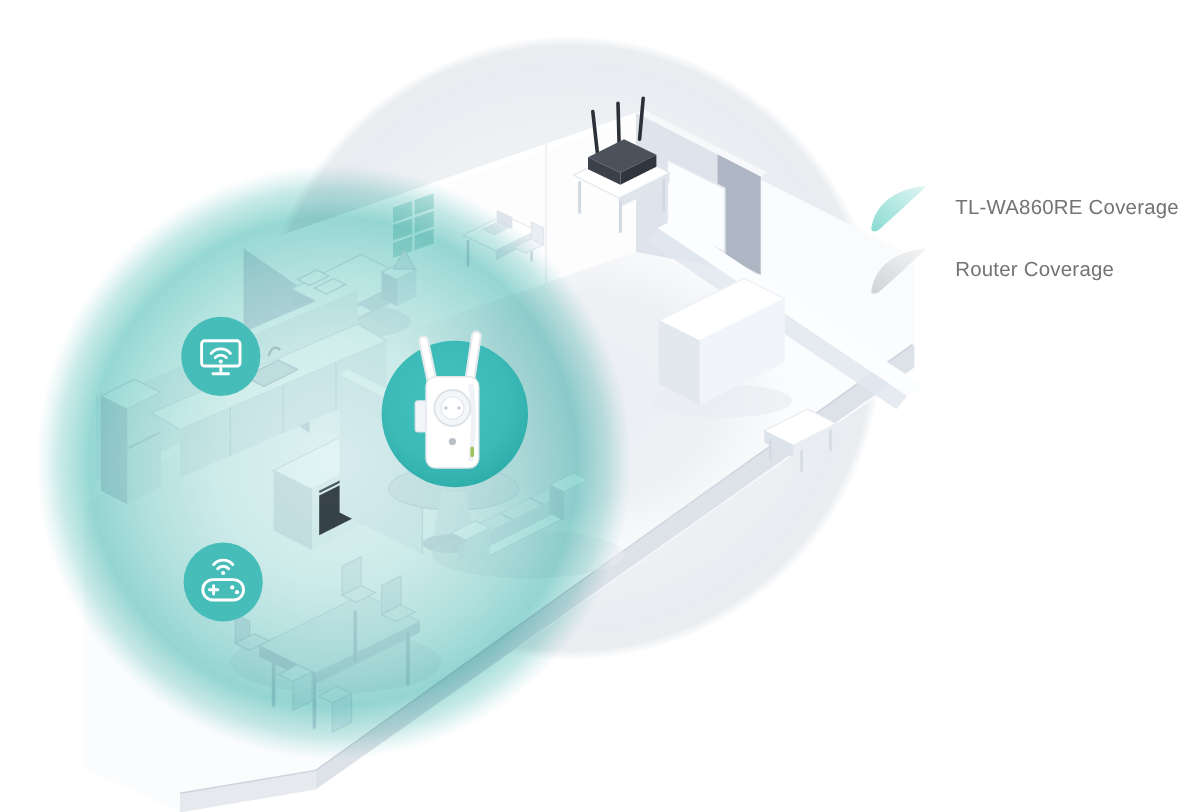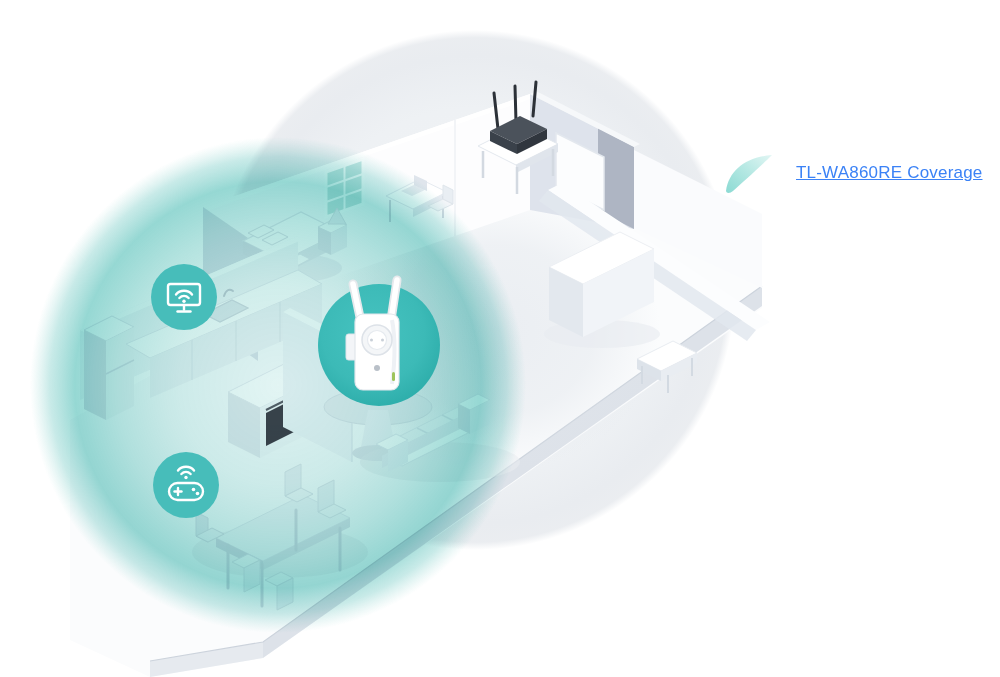--- a/index.html
+++ b/index.html
@@ -5,21 +5,21 @@
   html,body{margin:0;padding:0;background:#ffffff;}
   .stage{
     position:relative;width:1000px;height:677px;background:#ffffff;overflow:hidden;
     font-family:"Liberation Sans",sans-serif;
   }
   .scene-svg{position:absolute;left:0;top:0;width:1000px;height:677px;display:block;}
   .legend{position:absolute;left:722px;top:150px;width:270px;}
   .legend-row{display:flex;align-items:center;height:46px;margin-bottom:6px;}
   .legend-row .swoosh{width:54px;height:44px;flex:0 0 54px;}
   .legend-label{
-    margin-left:20px;font-size:17px;color:#3b82f6;letter-spacing:.2px;white-space:nowrap;text-decoration:underline;
+    margin-left:20px;font-size:17px;color:#737373;letter-spacing:.2px;white-space:nowrap;
   }
 </style>
 </head>
 <body>
 
 <div class="stage">
 
   <svg class="scene-svg" viewBox="0 0 1000 677" xmlns="http://www.w3.org/2000/svg">
     <defs>
       <radialGradient id="gDome" cx="50%" cy="50%" r="50%">
@@ -282,15 +282,28 @@
           <linearGradient id="swT" x1="0" y1="1" x2="1" y2="0">
             <stop offset="0%" stop-color="#8bdad3"></stop>
             <stop offset="55%" stop-color="#b8e9e4"></stop>
             <stop offset="100%" stop-color="#e2f6f4"></stop>
           </linearGradient>
         </defs>
         <path d="M4,40 C7,19 24,6 50,4 C39,15 21,31 11,40 C8,42.5 4.5,42.5 4,40 Z" fill="url(#swT)"></path>
       </svg>
       <span class="legend-label">TL-WA860RE Coverage</span>
     </div>
+    <div class="legend-row">
+      <svg class="swoosh" viewBox="0 0 54 44">
+        <defs>
+          <linearGradient id="swG" x1="0" y1="1" x2="1" y2="0">
+            <stop offset="0%" stop-color="#d0d3d6"></stop>
+            <stop offset="55%" stop-color="#e4e6e8"></stop>
+            <stop offset="100%" stop-color="#f4f5f6"></stop>
+          </linearGradient>
+        </defs>
+        <path d="M4,40 C7,19 24,6 50,4 C39,15 21,31 11,40 C8,42.5 4.5,42.5 4,40 Z" fill="url(#swG)"></path>
+      </svg>
+      <span class="legend-label">Router Coverage</span>
+    </div>
   </div>
 
 </div>
 
 </body></html>

